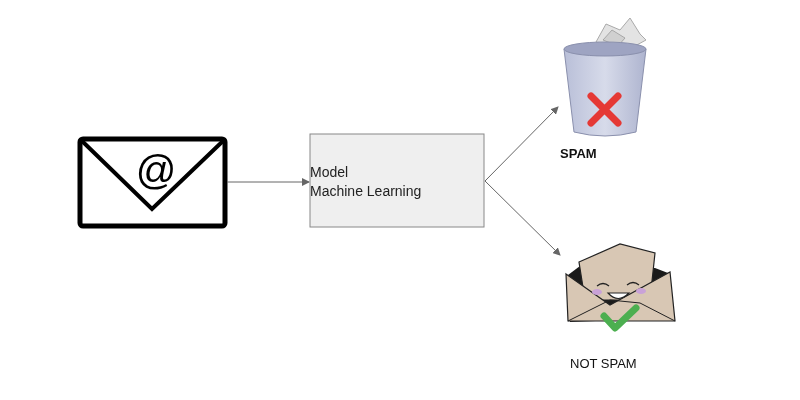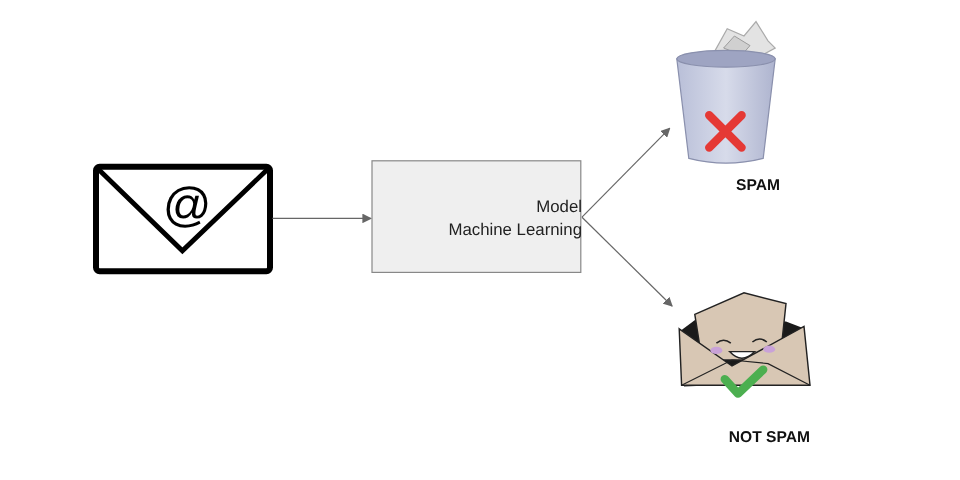--- a/index.html
+++ b/index.html
@@ -1,21 +1,21 @@
 <!DOCTYPE html>
 <html><head>
 <meta charset="utf-8">
 <style>
   html, body { margin: 0; padding: 0; background: #ffffff; }
   body { width: 800px; height: 400px; position: relative; overflow: hidden; font-family: "Liberation Sans", sans-serif; }
   svg { position: absolute; left: 0; top: 0; }
-  .node-label { position: absolute; text-align: right; color: #111; }
+  .node-label { position: absolute; text-align: left; color: #111; }
   #model-label { left: 310px; top: 163px; width: 175px; font-size: 14px; line-height: 19px; color: #222; }
   #spam-label { left: 560px; top: 146px; width: 90px; font-size: 13px; font-weight: bold; }
-  #notspam-label { left: 570px; top: 356px; width: 105px; font-size: 13px; font-weight: bold; }
+  #notspam-label { left: 570px; top: 356px; width: 105px; font-size: 13px; font-weight: normal; }
 </style>
 </head>
 <body>
 
 <svg width="800" height="400" viewBox="0 0 800 400">
   <defs>
     <marker id="arrowhead" markerWidth="8" markerHeight="8" refX="7" refY="4" orient="auto" markerUnits="userSpaceOnUse">
       <path d="M0,0 L8,4 L0,8 Z" fill="#666"></path>
     </marker>
     <linearGradient id="trashGrad" x1="0" x2="1" y1="0" y2="0">

